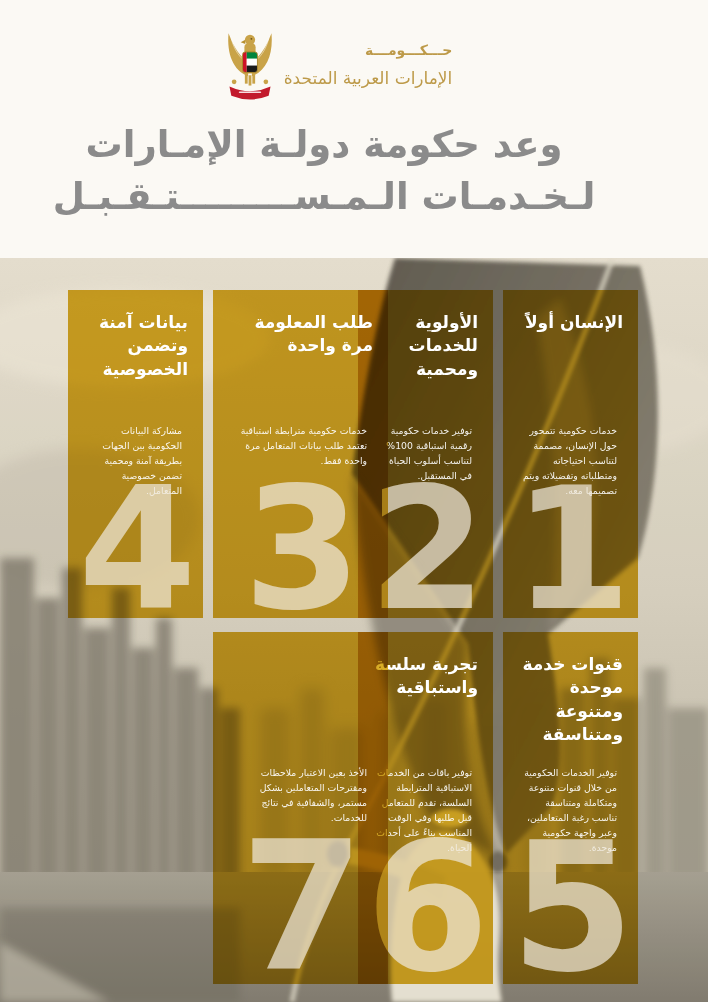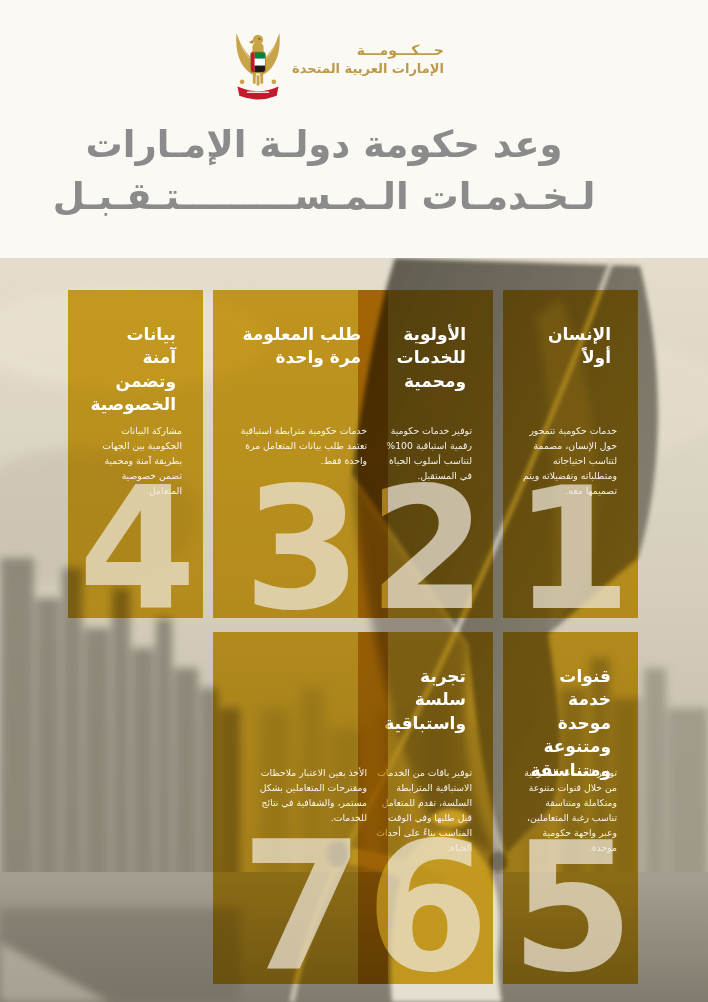--- a/index.html
+++ b/index.html
@@ -6,35 +6,35 @@
   .page{
     position:relative;width:708px;height:1002px;margin:0 auto;
     background:#fbf9f4;overflow:hidden;
     font-family:"DejaVu Sans",sans-serif;
   }
   
   .logo{position:absolute;top:26px;left:0;width:674px;
     display:flex;justify-content:center;align-items:flex-start;gap:6px;}
   .logo-text{direction:rtl;text-align:right;color:#bd9a49;padding-top:16px;}
   .logo-text .l1{font-size:14px;font-weight:bold;letter-spacing:1px;}
-  .logo-text .l2{font-size:13px;font-weight:bold;margin-top:3px;}
+  .logo-text .l2{font-size:17px;font-weight:normal;margin-top:10px;}
   .title{position:absolute;top:124px;left:0;width:648px;text-align:center;
     direction:rtl;color:#8b8b8b;font-weight:bold;}
   .title .l1{font-size:37px;line-height:1.15;}
   .title .l2{font-size:37px;line-height:1.15;margin-top:9px;}
   
   .photo{position:absolute;top:258px;left:0;width:708px;height:744px;}
   
   .card{position:absolute;width:135px;}
   .r1{top:290px;height:328px;}
   .r2{top:632px;height:352px;}
   .c1{left:503px;} .c2{left:358px;} .c3{left:213px;padding-left:40px;} .c4{left:68px;}
   .card-bg{position:absolute;inset:0;background:#d8ad26;mix-blend-mode:multiply;}
   .card-content{position:absolute;inset:0;}
-  .card h3{margin:12px;padding:21px 15px 0 10px;color:#ffffff;font-size:17px;
+  .card h3{margin:0;padding:21px 15px 0 10px;color:#ffffff;font-size:17px;
     line-height:1.38;font-weight:bold;text-align:right;direction:rtl;}
   .card p{position:absolute;top:127px;right:15px;left:10px;margin:6px;
     color:rgba(255,255,255,.93);font-size:9.3px;line-height:1.62;
     text-align:right;direction:rtl;font-weight:normal;}
   .num{position:absolute;bottom:-16px;left:-4px;right:-4px;text-align:center;
     font-size:170px;line-height:1;font-weight:bold;
     color:rgba(238,232,217,.72);letter-spacing:-4px;}
   .r2 .num{font-size:178px;bottom:-13px;}
 </style>
 </head>

